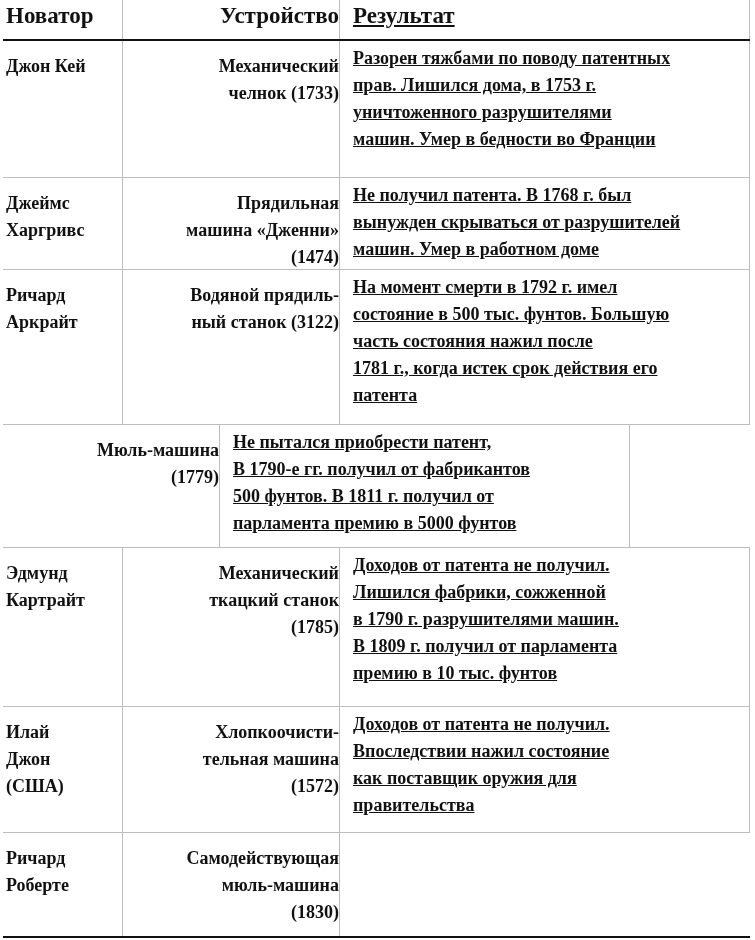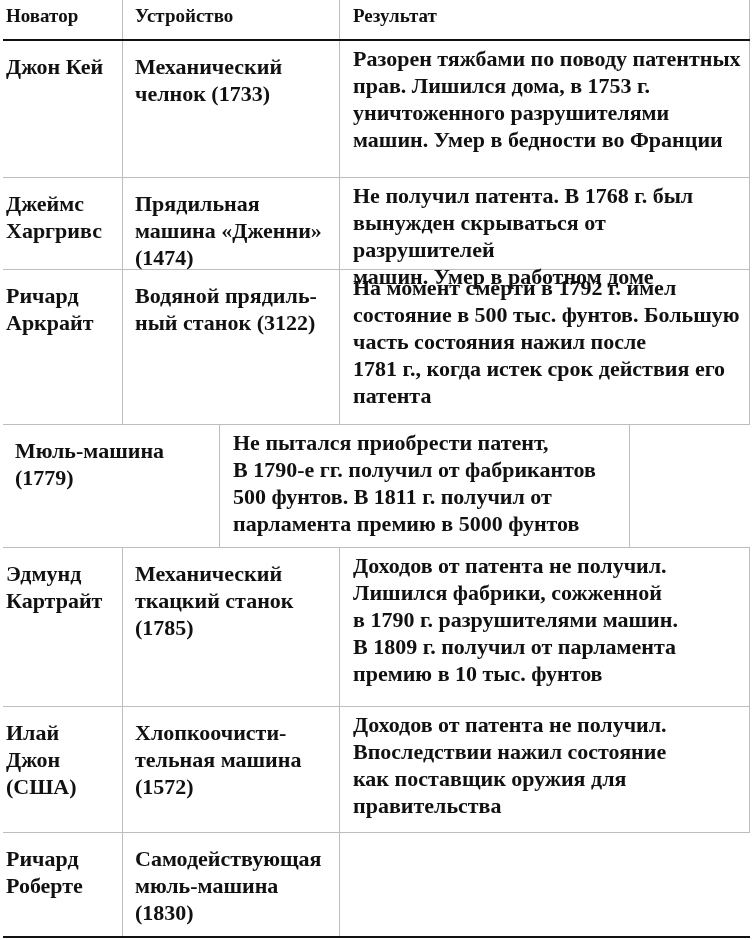--- a/index.html
+++ b/index.html
@@ -1,26 +1,26 @@
 <!DOCTYPE html>
 <html><head>
   <meta charset="utf-8">
   <style>
     html, body { margin: 0; padding: 0; background: #ffffff; }
     body { width: 755px; height: 940px; overflow: hidden; position: relative; font-family: "Liberation Serif", "DejaVu Serif", serif; color: #111; }
     .table { position: absolute; left: 3px; top: 0; width: 747px; }
     .row { position: relative; display: flex; border-bottom: 1px solid #bdbdbd; box-sizing: border-box; }
     .row.header { height: 41px; border-bottom: 2px solid #111; }
     .row.last { border-bottom: 2px solid #111; }
-    .cell { box-sizing: border-box; border-right: 1px solid #bdbdbd; font-weight: bold; font-size: 22px; line-height: 27px; white-space: pre-line; }
+    .cell { box-sizing: border-box; border-right: 1px solid #bdbdbd; font-weight: bold; font-size: 18px; line-height: 27px; white-space: pre-line; }
     .cell:last-child { border-right: 1px solid #bdbdbd; }
     .c1 { width: 120px; padding: 12px 0 0 3px; }
-    .c2 { width: 217px; padding: 12px 0 0 12px; }
-    .c3 { width: 410px; padding: 4px 0 0 13px; }
-    .row.header .cell { font-size: 19px; padding-top: 4px; line-height: 24px; }
+    .c2 { width: 217px; padding: 12px 0 0 12px; text-align: right; }
+    .c3 { width: 410px; padding: 4px 0 0 13px; text-decoration: underline; }
+    .row.header .cell { font-size: 23px; padding-top: 4px; line-height: 24px; }
     .row.header .c1 { border-right: 1px solid #bdbdbd; }
   </style>
 </head>
 <body>
 
 <div class="table">
   <div class="row header">
     <div class="cell c1">Новатор</div>
     <div class="cell c2">Устройство</div>
     <div class="cell c3">Результат</div>

